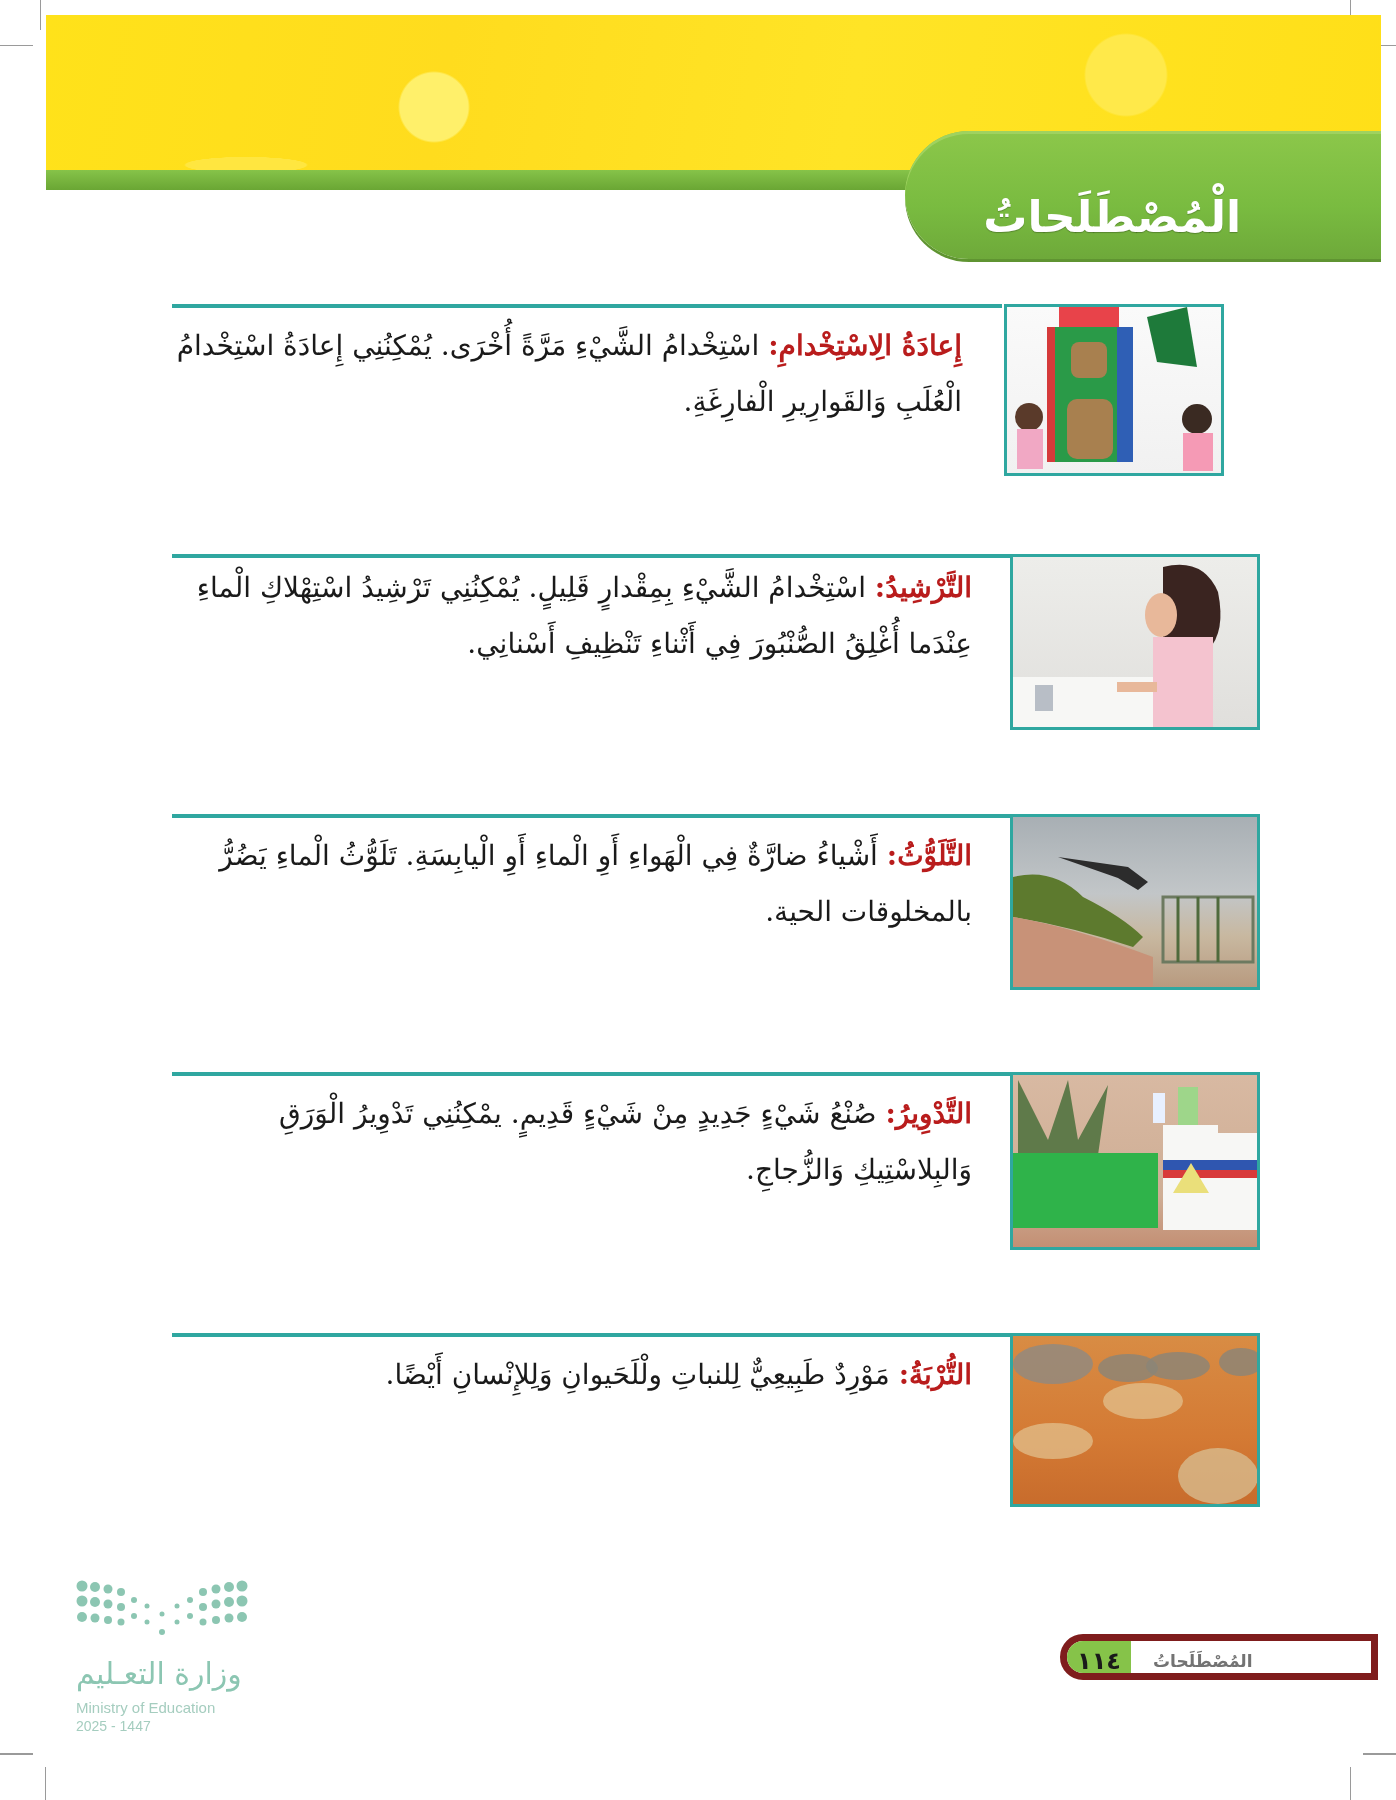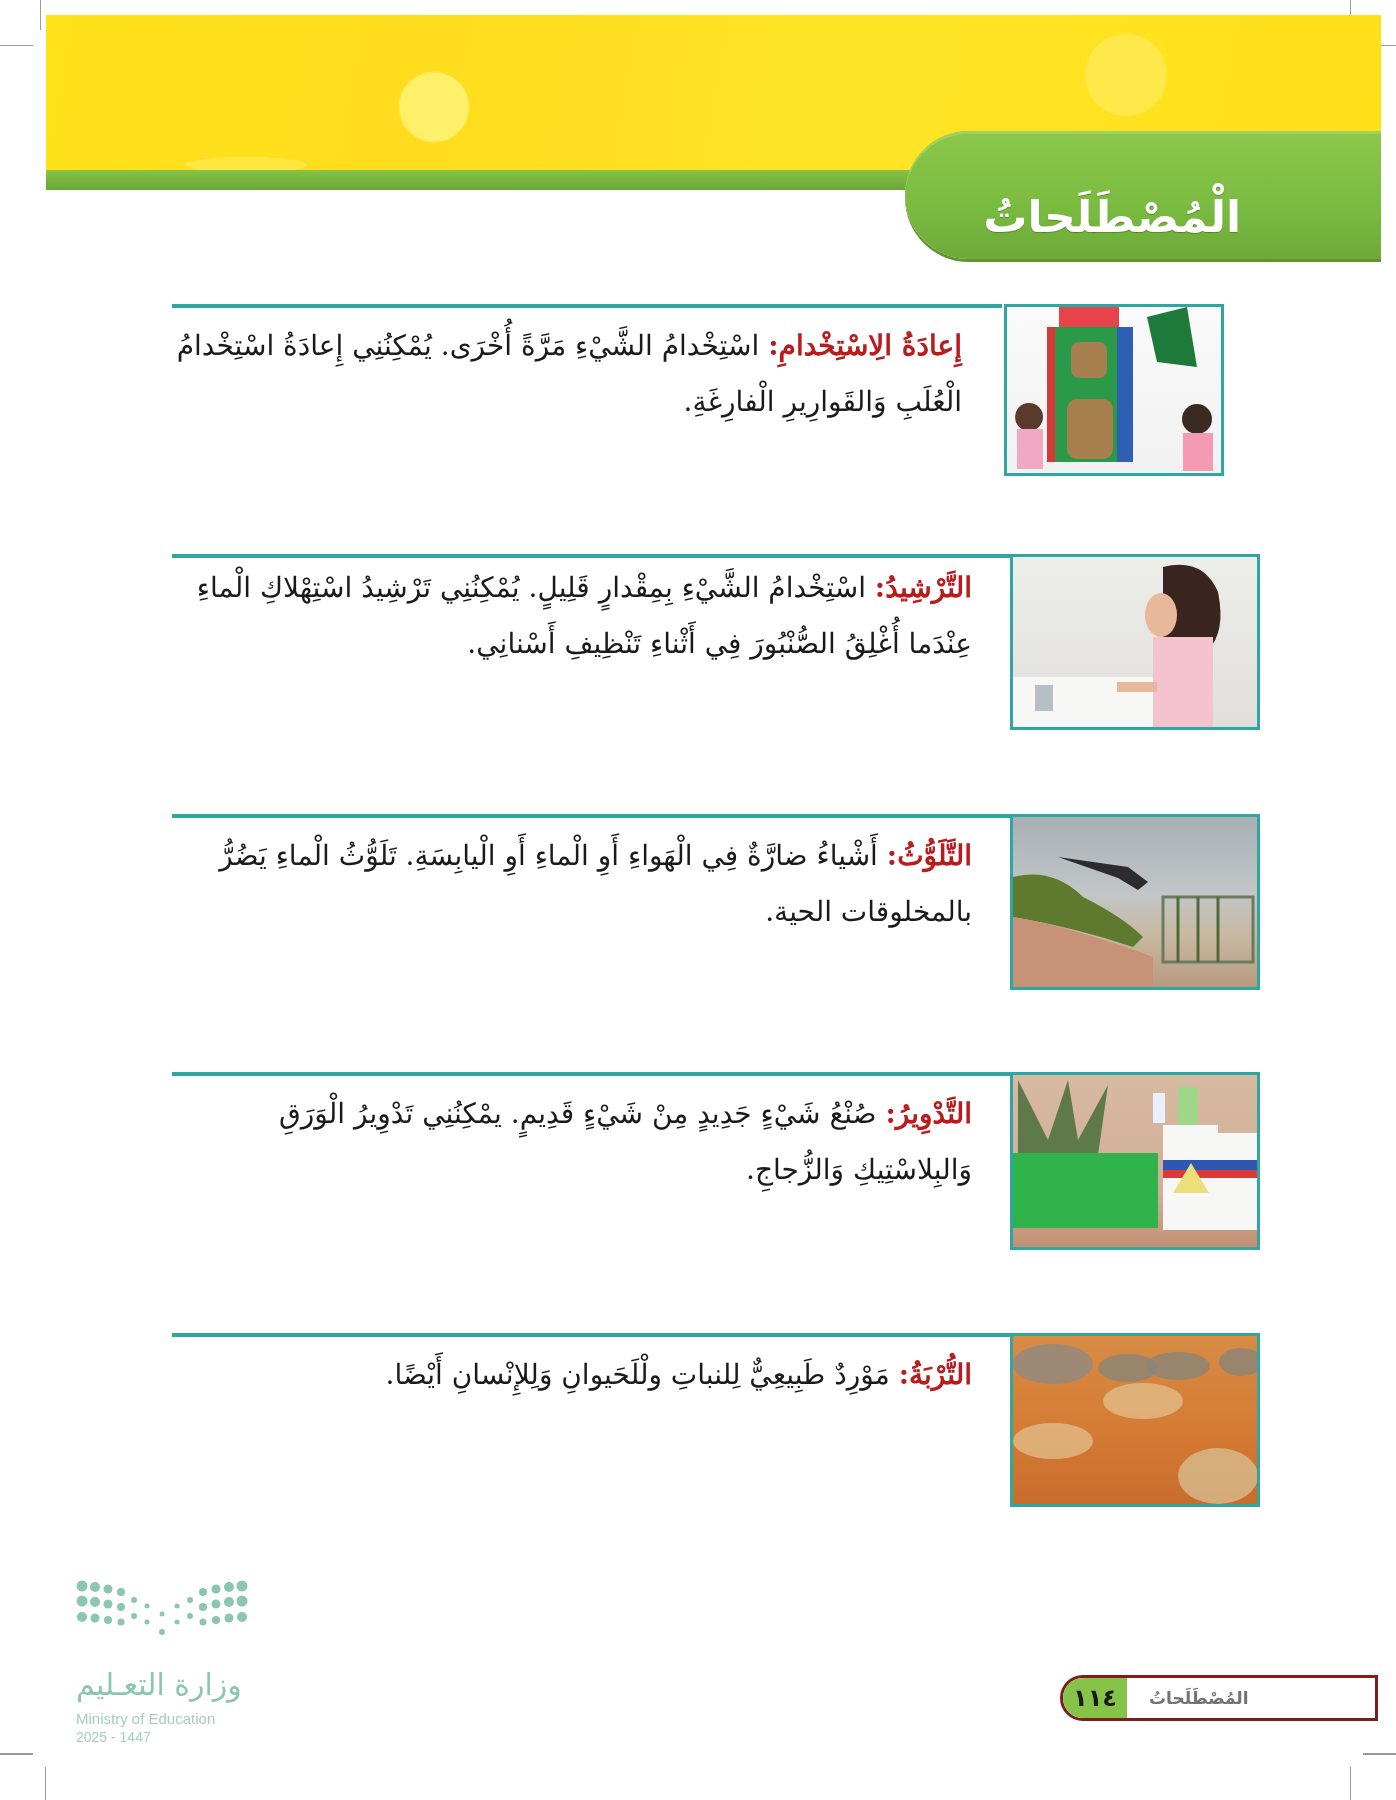--- a/index.html
+++ b/index.html
@@ -28,29 +28,29 @@
   .entry .term { color:#b91c1c; font-weight:bold; }
   .entry .photo { position:absolute; border:3px solid #2fa7a0; box-sizing:border-box; overflow:hidden; }
 
   .photo-reuse { background:linear-gradient(#fafafa,#f1f1f1); }
   .photo-rationing { background:linear-gradient(#ededea,#e0dfdc); }
   .photo-pollution { background:linear-gradient(#a8afb4 0%, #c2c6c8 45%, #c8b8a0 70%, #b89a7f 100%); }
   .photo-recycling { background:linear-gradient(#d8b9a2 0%, #cfae95 70%, #c38f74 100%); }
   .photo-soil { background:linear-gradient(#d88c44, #d47a34 60%, #c86c2c); }
 
   .footer-box { position:absolute; left:1060px; top:1634px; width:318px; height:46px;
-    border:3px solid #7f1d1d; border-radius:24px 0 0 24px; background:#fff; box-sizing:border-box;margin-top:41px; }
+    border:7px solid #7f1d1d; border-radius:24px 0 0 24px; background:#fff; box-sizing:border-box; }
   .footer-box .num { position:absolute; left:0; top:0; bottom:0; width:64px; background:#86c349;
     border-radius:20px 0 0 20px; color:#1a1a1a; font-size:24px; font-weight:bold; text-align:center;
     line-height:40px; border-right:3px solid #fff; }
   .footer-box .label { position:absolute; left:86px; top:0; line-height:40px; font-size:17px; font-weight:bold;
     color:#737373; direction:rtl; }
 
   .logo { position:absolute; left:76px; top:1580px; width:176px; }
-  .logo .ar { direction:rtl; text-align:left; color:#8cc6b2; font-size:30px; margin-top:25px; font-family:"DejaVu Sans", sans-serif; }
+  .logo .ar { direction:rtl; text-align:left; color:#8cc6b2; font-size:30px; margin-top:14px; font-family:"DejaVu Sans", sans-serif; }
   .logo .en { color:#a5cdbf; font-size:15px; margin-top:8px; font-family:"Liberation Sans", sans-serif; }
   .logo .yr { color:#a5cdbf; font-size:14px; margin-top:2px; font-family:"Liberation Sans", sans-serif; }
 </style>
 </head>
 <body>
 
 <div class="crop" style="left:40px;top:0;width:1px;height:30px;"></div>
 <div class="crop" style="left:0;top:45px;width:33px;height:1px;"></div>
 <div class="crop" style="left:1350px;top:0;width:1px;height:30px;"></div>
 <div class="crop" style="left:1363px;top:45px;width:33px;height:1px;"></div>

